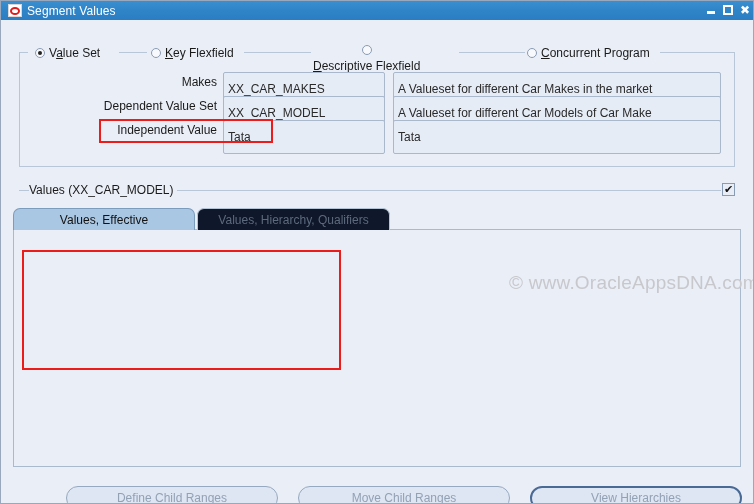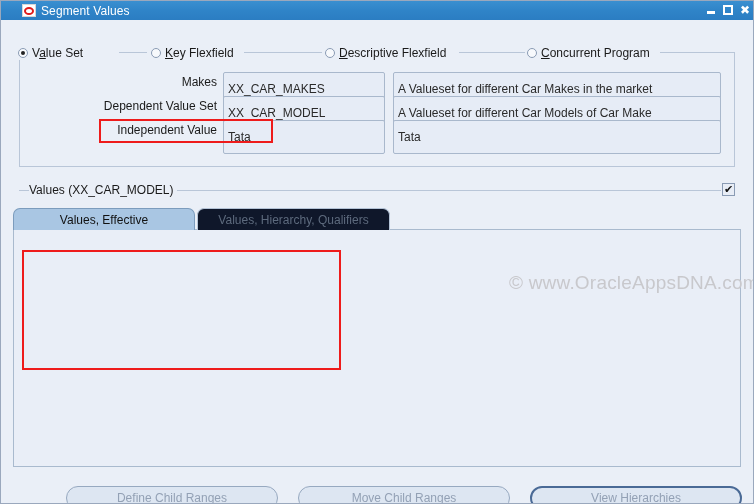--- a/index.html
+++ b/index.html
@@ -27,21 +27,21 @@
   
   .titlebar {
     position: absolute;
     left: 0; top: 0;
     width: 754px;
     height: 19px;
     background: linear-gradient(to bottom, #3a8fd0 0%, #2f84c8 50%, #2b7dc2 100%);
     display: flex;
     align-items: center;
     box-sizing: border-box;
-    padding-left: 21px;
+    padding-left: 7px;
   }
   .oracle-logo {
     width: 14px;
     height: 13px;
     background: #ffffff;
     border: 1px solid #d8d8d8;
     display: flex;
     align-items: center;
     justify-content: center;
     box-sizing: border-box;
@@ -473,31 +473,31 @@
 
   <div class="canvas">
 
     <div class="top-frame"></div>
     <div class="radio-line-left"></div>
     <div class="radio-seg" style="left:118px; width:28px;"></div>
     <div class="radio-seg" style="left:243px; width:78px;"></div>
     <div class="radio-seg" style="left:458px; width:66px;"></div>
     <div class="radio-seg" style="left:659px; width:75px;"></div>
 
-    <div class="radio-item" style="left:15px;">
+    <div class="radio-item" style="left:32px;">
       <span class="radio-dot on"></span>
       <span class="radio-label">V<u>a</u>lue Set</span>
     </div>
 
     <div class="radio-item" style="left:148px;">
       <span class="radio-dot"></span>
       <span class="radio-label"><u>K</u>ey Flexfield</span>
     </div>
 
-    <div class="radio-item" style="left:322px;">
+    <div class="radio-item" style="left:310px;flex-direction:column;">
       <span class="radio-dot"></span>
       <span class="radio-label"><u>D</u>escriptive Flexfield</span>
     </div>
 
     <div class="radio-item" style="left:524px;text-align:center;">
       <span class="radio-dot"></span>
       <span class="radio-label"><u>C</u>oncurrent Program</span>
     </div>
 
     <div class="fld-label" style="left:60px; top:55px; width:156px;">Makes</div>

